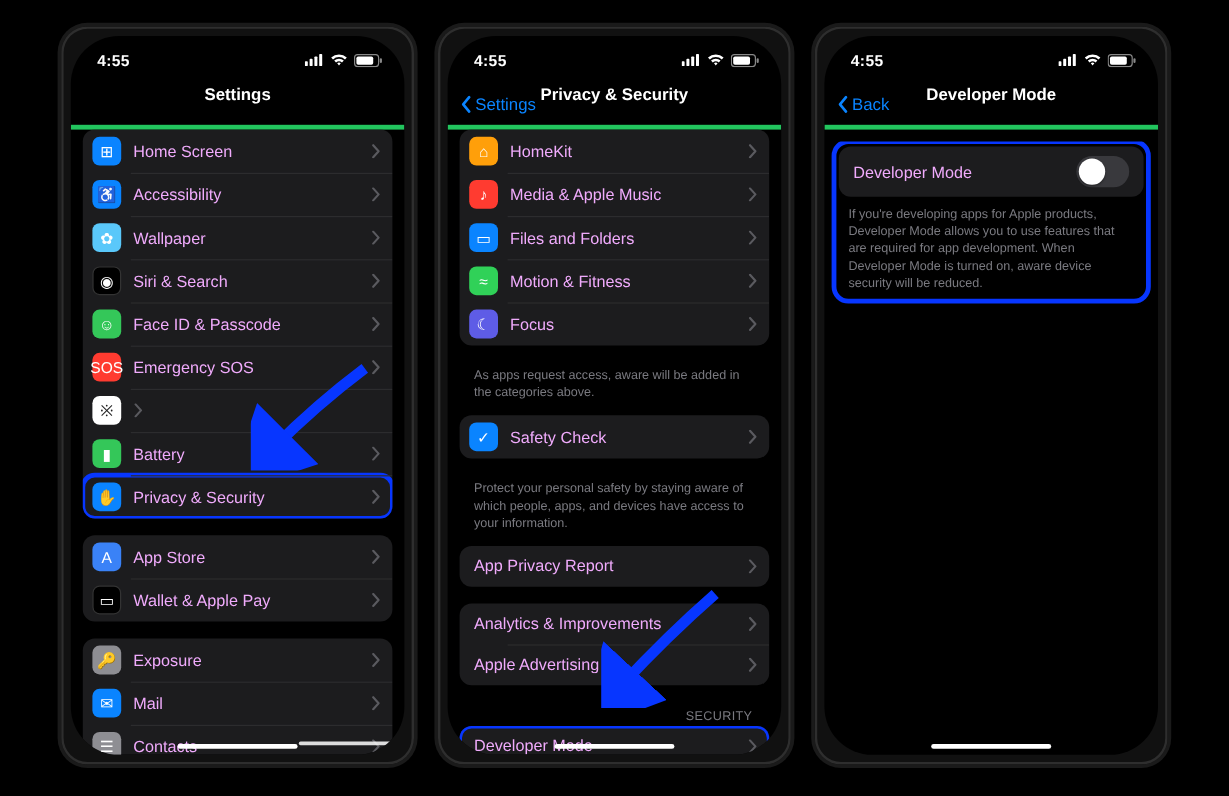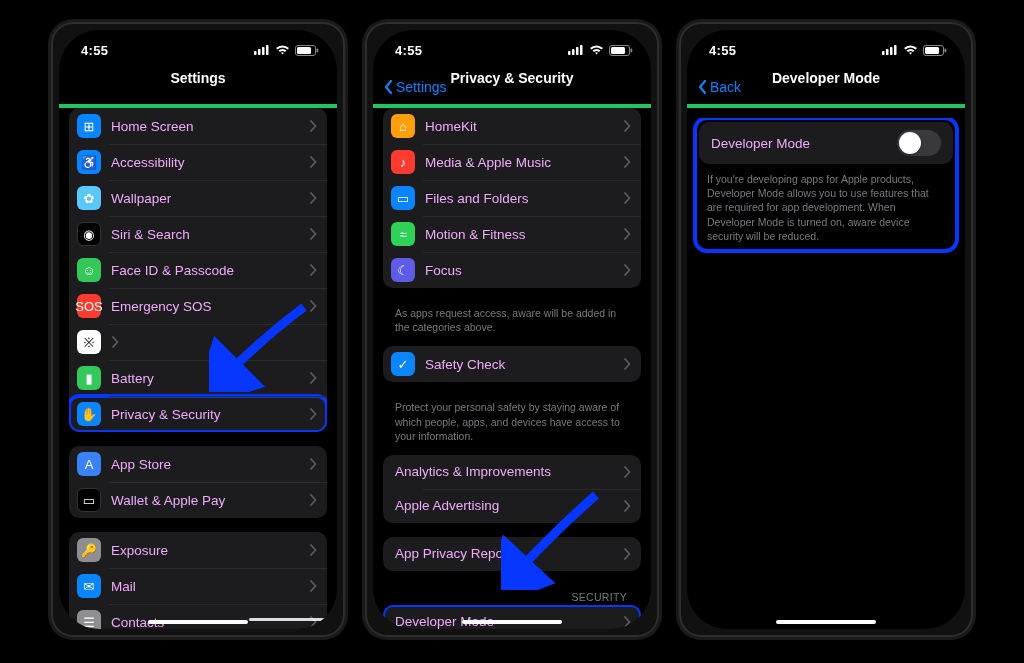--- a/index.html
+++ b/index.html
@@ -323,41 +323,41 @@
                 <svg width="8" height="12">
                   <path d="M2 1 L6.5 6 L2 11" stroke="#5a5a5f" stroke-width="1.8" fill="none" stroke-linecap="round" stroke-linejoin="round"></path>
                 </svg>
               </span>
             </div>
           </div>
           <div class="footer-note">Protect your personal safety by staying aware of which people, apps, and devices have access to your information.</div>
           <div class="group">
             <div class="row">
               <span style="width:4px"></span>
+              <span class="row-label">App Privacy Report</span>
+              <span class="chev">
+                <svg width="8" height="12">
+                  <path d="M2 1 L6.5 6 L2 11" stroke="#5a5a5f" stroke-width="1.8" fill="none" stroke-linecap="round" stroke-linejoin="round"></path>
+                </svg>
+              </span>
+            </div>
+          </div>
+          <div class="group">
+            <div class="row">
+              <span style="width:4px"></span>
               <span class="row-label">Analytics &amp; Improvements</span>
               <span class="chev">
                 <svg width="8" height="12">
                   <path d="M2 1 L6.5 6 L2 11" stroke="#5a5a5f" stroke-width="1.8" fill="none" stroke-linecap="round" stroke-linejoin="round"></path>
                 </svg>
               </span>
             </div>
             <div class="row">
               <span style="width:4px"></span>
               <span class="row-label">Apple Advertising</span>
-              <span class="chev">
-                <svg width="8" height="12">
-                  <path d="M2 1 L6.5 6 L2 11" stroke="#5a5a5f" stroke-width="1.8" fill="none" stroke-linecap="round" stroke-linejoin="round"></path>
-                </svg>
-              </span>
-            </div>
-          </div>
-          <div class="group">
-            <div class="row">
-              <span style="width:4px"></span>
-              <span class="row-label">App Privacy Report</span>
               <span class="chev">
                 <svg width="8" height="12">
                   <path d="M2 1 L6.5 6 L2 11" stroke="#5a5a5f" stroke-width="1.8" fill="none" stroke-linecap="round" stroke-linejoin="round"></path>
                 </svg>
               </span>
             </div>
           </div>
           <div class="section-head">SECURITY</div>
           <div class="group">
             <div class="row highlight">

